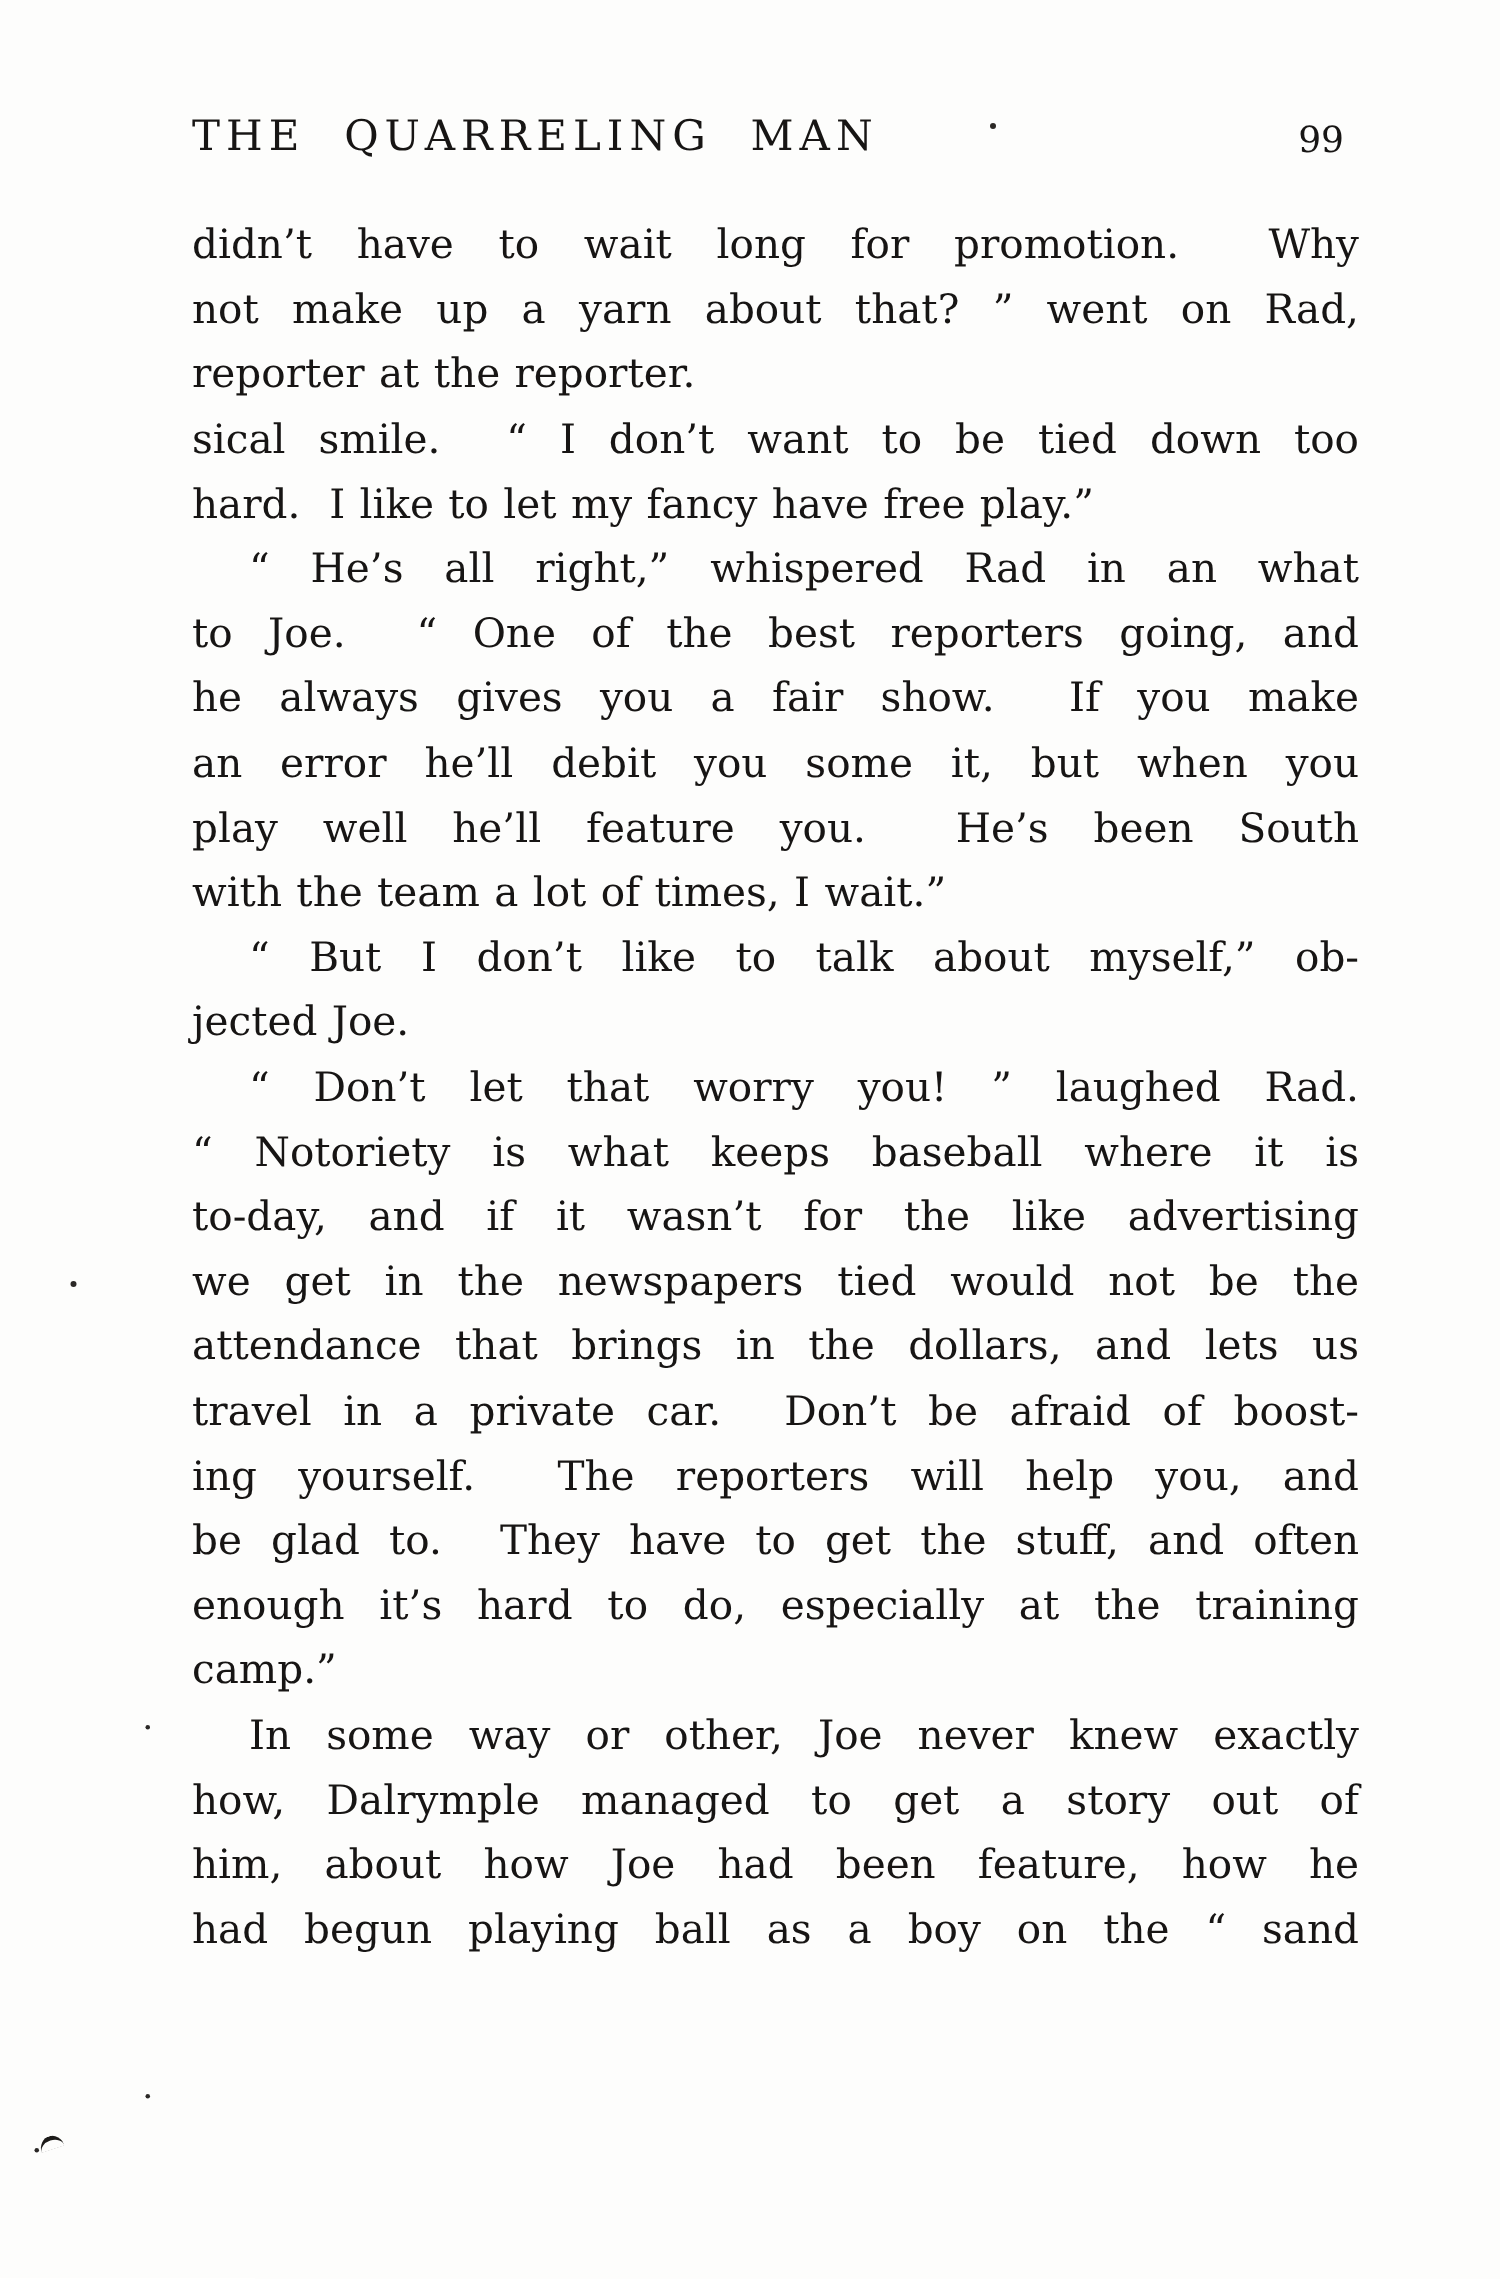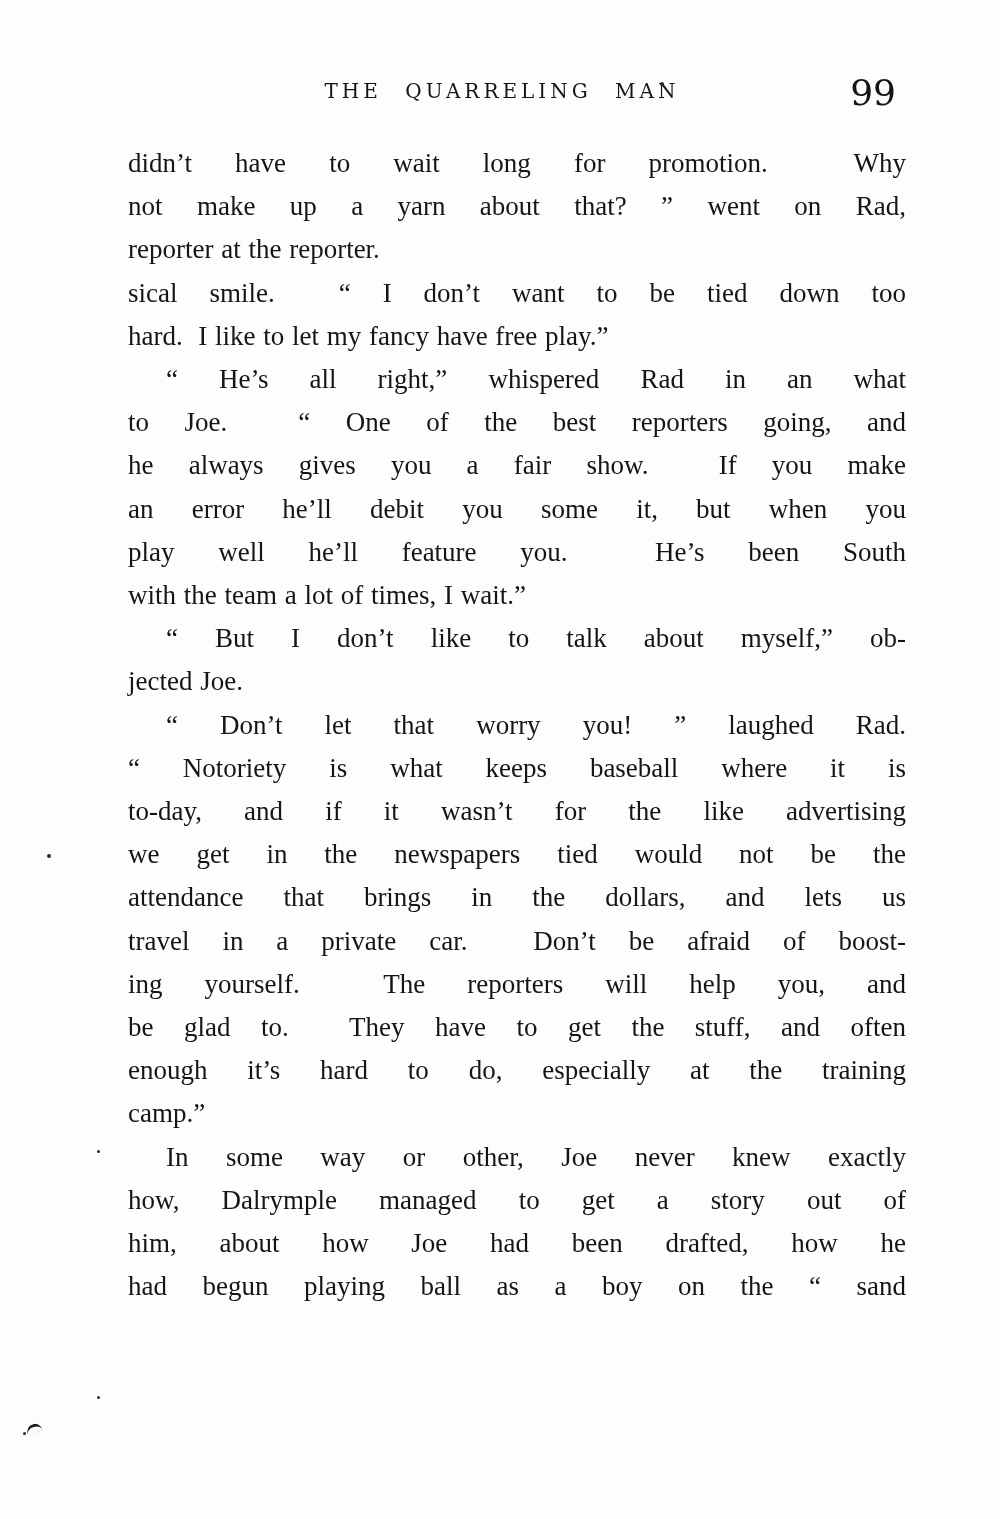--- a/index.html
+++ b/index.html
@@ -27,40 +27,38 @@
     position: absolute;
     left: 0;
     top: 76px;
     width: 100%;
     height: 40px;
   }
   .header-title {
     position: absolute;
     left: 0;
     right: 30px;
-    text-align: center;
-    font-size: 20px;
+    font-size: 28px;
     line-height: 30px;
     letter-spacing: 4px;
     word-spacing: 13px;
     white-space: nowrap;
   }
   .page-number {
     position: absolute;
     right: 10px;
     top: 2px;
-    font-size: 36px;
+    font-size: 24px;
     line-height: 30px;
   }
   .page-body {
     position: absolute;
     left: 0;
     top: 142px;
     width: 778px;
-    font-family: Liberation Serif, serif;
   }
   .paragraph {
     margin: 0;
   }
   .line {
     font-size: 27px;
     line-height: 43.2px;
     text-align: justify;
     text-align-last: justify;
     word-spacing: 1px;
@@ -124,21 +122,21 @@
           <div class="line">attendance that brings in the dollars, and lets us</div>
           <div class="line">travel in a private car.&nbsp; Don’t be afraid of boost-</div>
           <div class="line">ing yourself.&nbsp; The reporters will help you, and</div>
           <div class="line">be glad to.&nbsp; They have to get the stuff, and often</div>
           <div class="line">enough it’s hard to do, especially at the training</div>
           <div class="line no-just">camp.”</div>
         </div>
         <div class="paragraph">
           <div class="line indent">In some way or other, Joe never knew exactly</div>
           <div class="line">how, Dalrymple managed to get a story out of</div>
-          <div class="line">him, about how Joe had been drafted, how he</div>
+          <div class="line">him, about how Joe had been feature, how he</div>
           <div class="line">had begun playing ball as a boy on the “ sand</div>
         </div>
       </div>
   </div>
 
   <div class="artifact" style="left:47px; top:854px; width:4px; height:4px;"></div>
   <div class="artifact" style="left:97px; top:1150px; width:3px; height:3px;"></div>
   <div class="artifact" style="left:97px; top:1396px; width:3px; height:3px;"></div>
   <div class="artifact squiggle" style="left:26px; top:1424px;"></div>
   <div class="artifact" style="left:23px; top:1432px; width:3px; height:3px;"></div>

